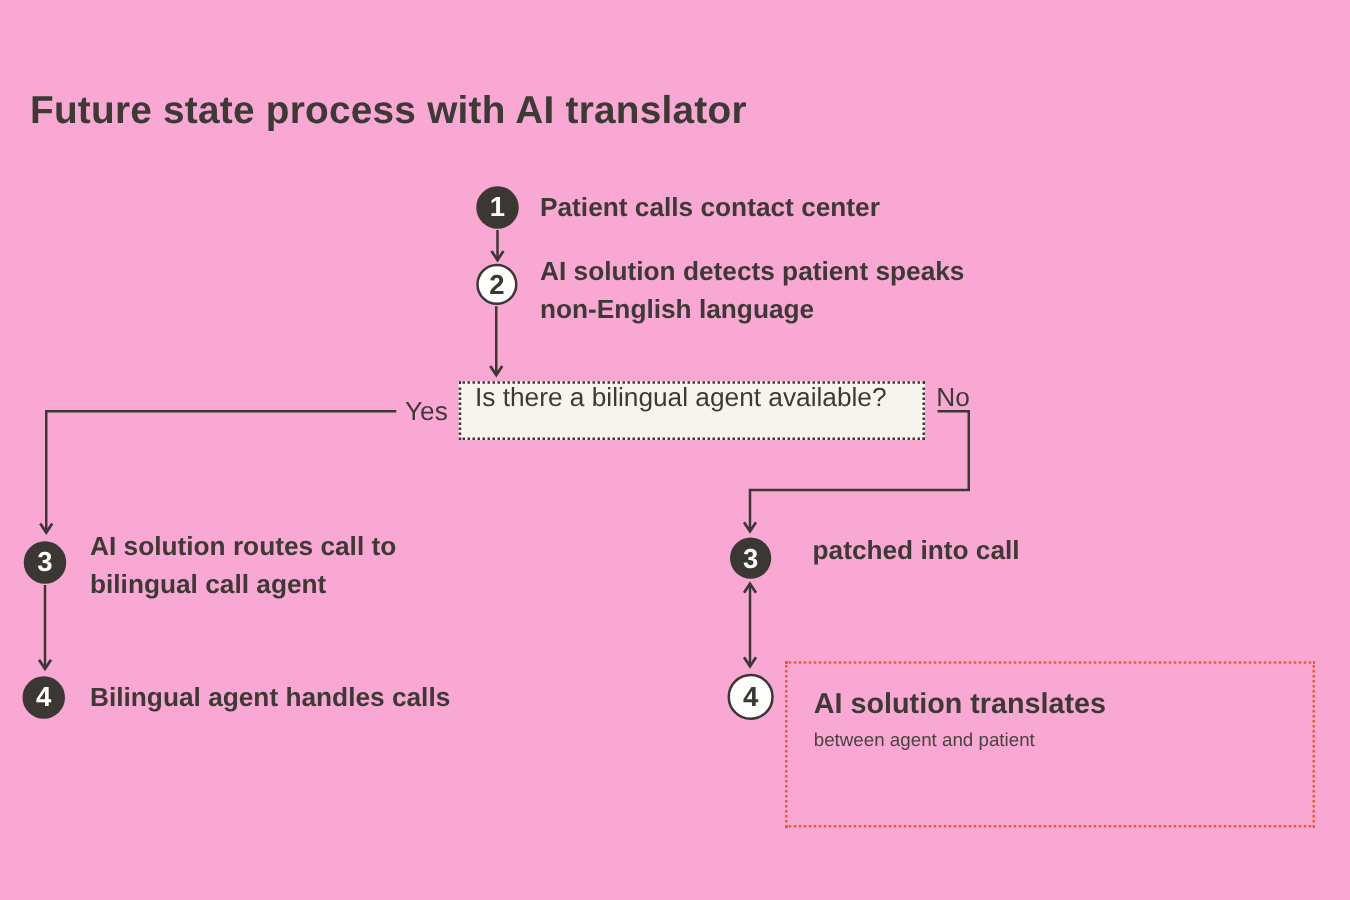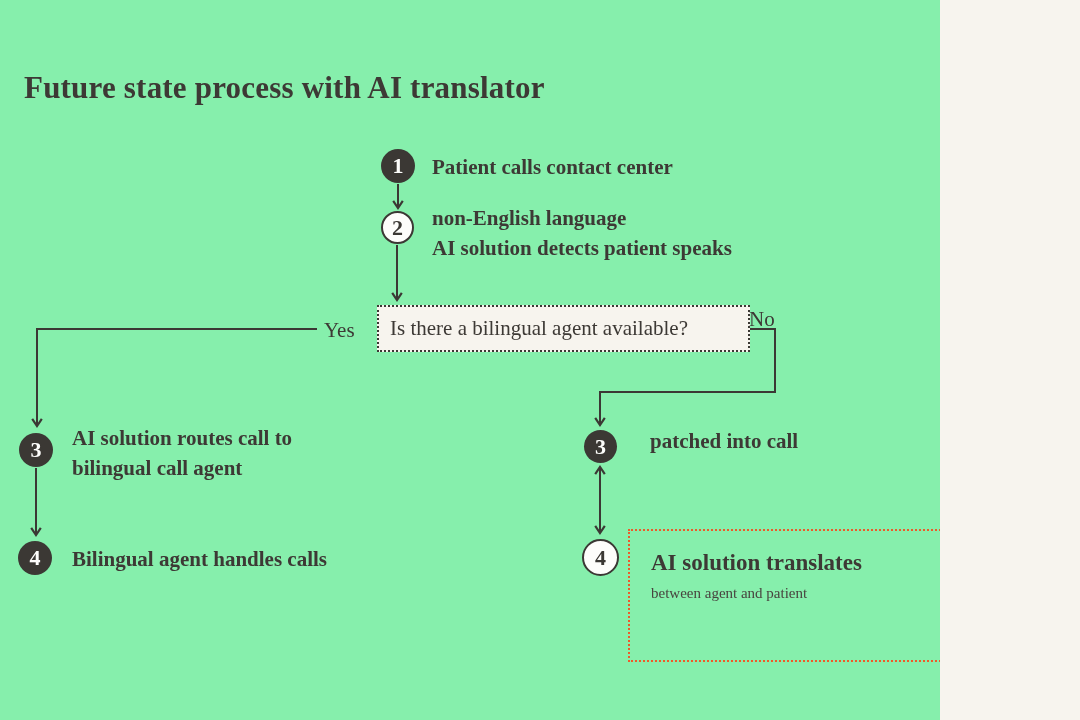--- a/index.html
+++ b/index.html
@@ -1,19 +1,19 @@
 <!DOCTYPE html>
 <html><head>
 <meta charset="utf-8">
 <style>
   html,body{margin:0;padding:0;background:#f7f4ee;}
   #canvas{
-    position:relative;width:940px;height:720px;overflow:hidden;
-    background:#86efac;
-    font-family:Liberation Serif, serif;
+    position:relative;width:1080px;height:720px;overflow:hidden;
+    background:#f9a8d4;
+    font-family:Liberation Sans, sans-serif;
     color:#3b3834;
   }
   .abs{position:absolute;}
   #connectors{position:absolute;left:0;top:0;width:1080px;height:720px;}
   .page-title{
     left:24px;top:70px;
     font-size:31px;font-weight:bold;color:#3d3935;letter-spacing:0.2px;
     white-space:nowrap;
   }
   .circle{
@@ -23,23 +23,23 @@
     box-sizing:border-box;
   }
   .circle.filled{background:#3b3834;color:#fdfdfb;}
   .circle.open{background:#fdfdfb;color:#3b3834;border:2.5px solid #3b3834;}
   .step-label{
     font-size:21px;font-weight:bold;line-height:30px;color:#3d3935;
     white-space:nowrap;
   }
   .plain-label{font-size:21px;color:#3d3935;white-space:nowrap;}
   .decision-box{
-    left:377px;top:305px;width:373px;height:47px;
+    left:367px;top:305px;width:373px;height:47px;
     border:2px dotted #3b3834;box-sizing:border-box;
-    display:flex;align-items:center;padding-left:11px;
+    display:flex;padding-left:11px;
     background:#f7f4ee;
   }
   .decision-box .question{font-size:21px;color:#3d3935;white-space:nowrap;}
   .result-box{
     left:628px;top:529px;width:424px;height:133px;
     border:2px dotted #ee5a2a;box-sizing:border-box;
     padding:17px 10px 0 21px;
   }
   .result-heading{font-size:23px;font-weight:bold;line-height:29px;color:#3d3935;white-space:nowrap;}
   .result-note{font-size:15px;line-height:20px;color:#48443f;margin-top:6px;white-space:nowrap;}
@@ -73,22 +73,22 @@
 
   <div class="abs circle filled" style="left:381px;top:149px;width:34px;height:34px;">
     <span>1</span>
   </div>
   <div class="abs step-label" style="left:432px;top:152px;">Patient calls contact center</div>
 
   <div class="abs circle open" style="left:381px;top:211px;width:33px;height:33px;">
     <span>2</span>
   </div>
   <div class="abs step-label" style="left:432px;top:203px;">
+    <div>AI solution detects patient speaks</div>
     <div>non-English language</div>
-    <div>AI solution detects patient speaks</div>
   </div>
 
   <div class="abs plain-label" style="left:324px;top:318px;">Yes</div>
   <div class="abs decision-box">
     <span class="question">Is there a bilingual agent available?</span>
   </div>
   <div class="abs plain-label" style="left:749px;top:307px;">No</div>
 
   <div class="abs circle filled" style="left:19px;top:433px;width:34px;height:34px;">
     <span>3</span>

